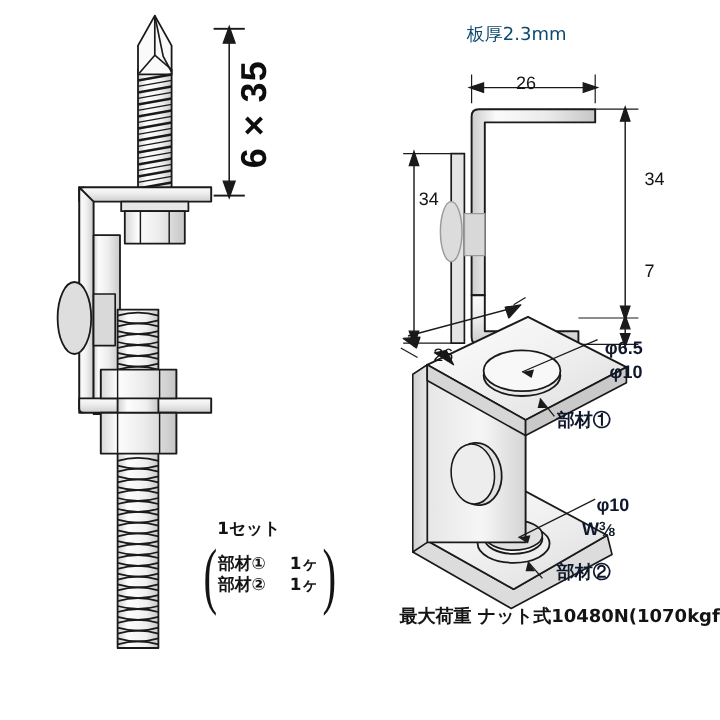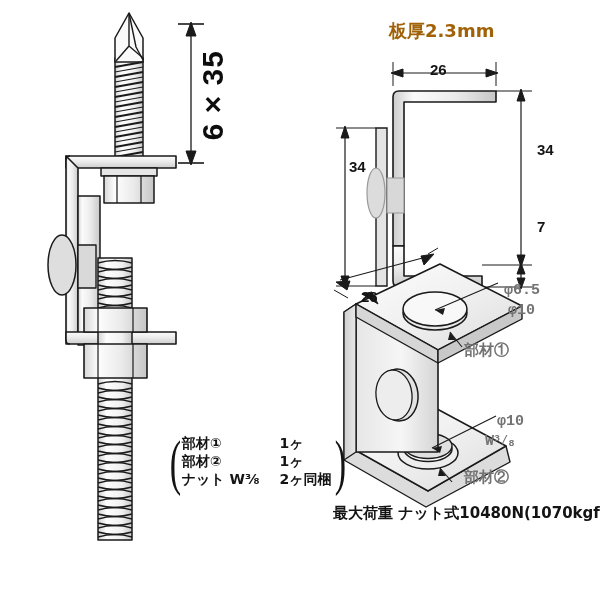--- a/index.html
+++ b/index.html
@@ -15,46 +15,46 @@
     background: #ffffff;
     overflow: hidden;
     font-family: "Liberation Sans", "DejaVu Sans", sans-serif;
     color: #1a1a1a;
   }
   .abs { position: absolute; }
 
   
   .title-jp {
     font-family: "DejaVu Sans", "Liberation Sans", sans-serif;
-    font-size: 18px;
-    font-weight: 700;
+    font-size: 15px;
+    font-weight: 400;
     letter-spacing: 0px;
-    color: #a16207;
+    color: #0c4a6e;
     white-space: nowrap;
   }
   .dim-num {
     font-family: "Liberation Sans", "DejaVu Sans", sans-serif;
     font-size: 15px;
-    font-weight: 700;
+    font-weight: 400;
     color: #141414;
     white-space: nowrap;
   }
   .dim-big {
     font-family: "Liberation Sans", "DejaVu Sans", sans-serif;
     font-size: 30px;
     font-weight: 700;
     color: #0d0d0d;
     white-space: nowrap;
     letter-spacing: 1px;
   }
   .lead-label {
-    font-family: Liberation Mono, monospace;
+    font-family: Liberation Sans, sans-serif;
     font-size: 15px;
     font-weight: 700;
-    color: #737373;
+    color: #0f172a;
     white-space: nowrap;
   }
   .spec-text {
     font-family: "DejaVu Sans", "Liberation Sans", sans-serif;
     font-size: 14px;
     font-weight: 700;
     color: #141414;
     white-space: nowrap;
     line-height: 18px;
   }
@@ -443,36 +443,33 @@
 
   <div class="abs lead-label" style="left:504px; top:282px;">φ6.5</div>
   <div class="abs lead-label" style="left:508px; top:302px;">φ10</div>
   <div class="abs lead-label" style="left:464px; top:341px;">部材①</div>
 
   <div class="abs lead-label" style="left:497px; top:413px;">φ10</div>
   <div class="abs lead-label" style="left:485px; top:433px;"><span>W</span><span class="frac"><sup>3</sup>⁄<sub>8</sub></span></div>
   <div class="abs lead-label" style="left:464px; top:468px;">部材②</div>
 
   <div class="abs" style="left:165px; top:432px;">
+    <div class="spec-text" style="padding-left:16px;">1セット</div>
     <div style="display:flex; align-items:center; margin-top:-1px;">
       <div class="paren" style="margin-right:-4px;">(</div>
       <table class="spec-table" style="border-collapse:collapse;">
         <tbody>
           <tr>
             <td>部材①</td>
             <td class="qty">1ヶ</td>
           </tr>
           <tr>
             <td>部材②</td>
             <td class="qty">1ヶ</td>
           </tr>
-          <tr>
-            <td>ナット W⅜</td>
-            <td class="qty">2ヶ同梱</td>
-          </tr>
         </tbody>
       </table>
       <div class="paren" style="margin-left:-2px;">)</div>
     </div>
   </div>
 
   <div class="abs load-text" style="left:333px; top:504px;">最大荷重 ナット式10480N(1070kgf)</div>
 
 </div>
 

